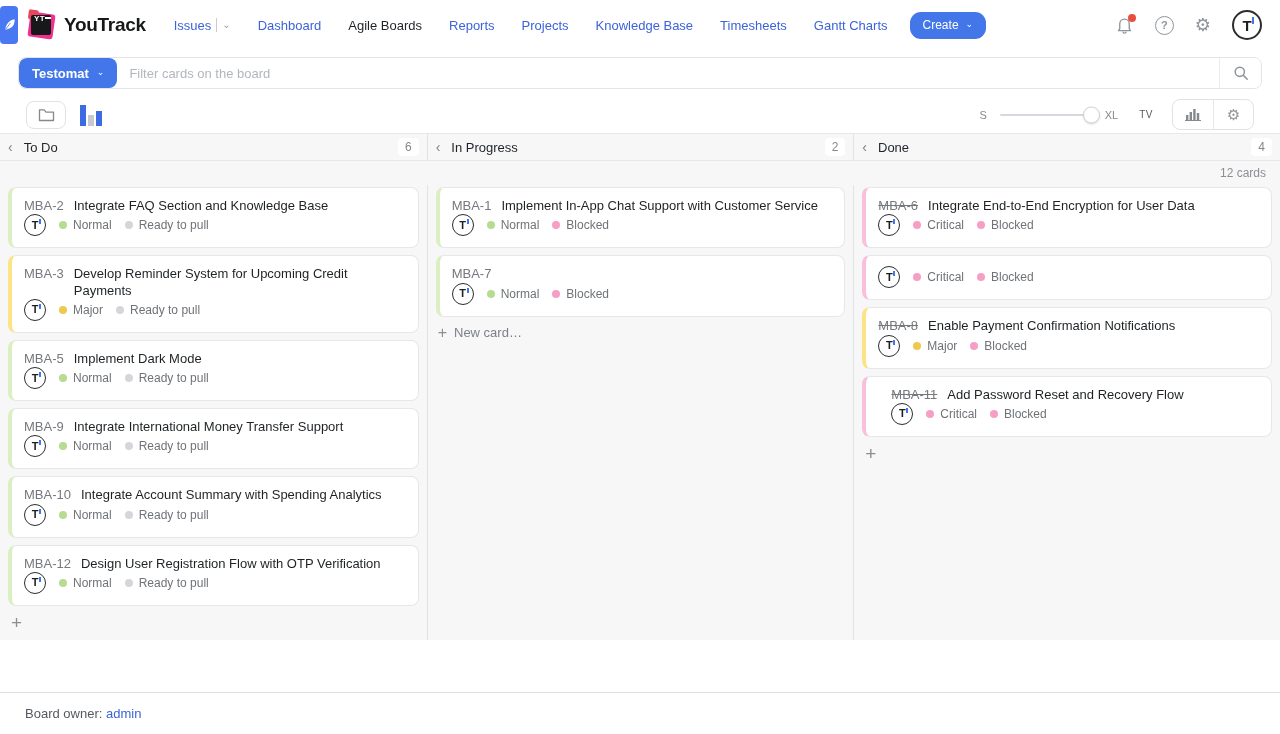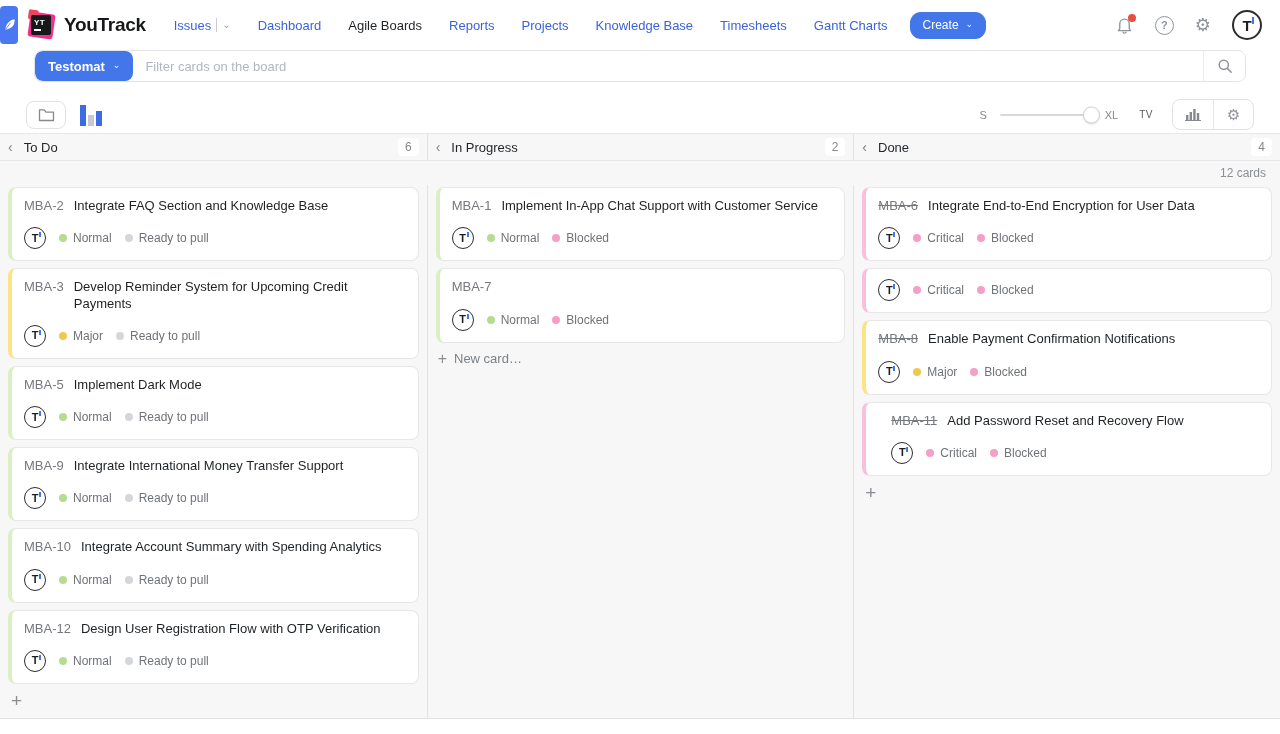--- a/index.html
+++ b/index.html
@@ -12,21 +12,21 @@
 
   
   .topnav { height:50px; display:flex; align-items:center; padding:0 18px 0 0; background:#fff; position:relative; flex:none; }
   .side-handle { width:18px; height:38px; margin:0 10px 0 0; background:#4a77f2; border-radius:4px;
     display:flex; align-items:center; justify-content:center; flex:none; cursor:pointer; }
   .logo { display:flex; align-items:center; gap:9px; margin-right:28px; cursor:pointer; text-decoration:none; }
   .logo-mark { position:relative; width:27px; height:27px; flex:none; }
   .logo-pink { position:absolute; inset:1px; background:#f12f8c; border-radius:3px; transform:rotate(8deg); }
   .logo-pink:before { content:""; position:absolute; left:-2px; top:-2px; width:10px; height:10px; background:#e9455e; border-radius:2px; }
   .logo-black { position:absolute; left:3px; top:3px; width:20px; height:20px; background:#17181a; border-radius:2px;
-    display:flex; flex-direction:column; align-items:flex-start; justify-content:center; padding-left:3px; }
+    display:flex; flex-direction:row; align-items:flex-start; justify-content:center; padding-left:3px; }
   .logo-yt { color:#fff; font-size:8px; font-weight:bold; letter-spacing:.5px; line-height:1; }
   .logo-underscore { width:7px; height:2px; background:#fff; margin-top:2px; }
   .logo-text { font-size:19px; font-weight:bold; color:#17181a; letter-spacing:-.3px; }
   .nav-items { display:flex; align-items:center; gap:27px; font-size:13px; }
   .nav-items a { color:#3c63d9; text-decoration:none; cursor:pointer; white-space:nowrap; }
   .nav-items a.active { color:#1f2327; }
   .nav-issues-wrap { display:flex; align-items:center; gap:5px; }
   .nav-divider { width:1px; height:14px; background:#c9ccd2; }
   .nav-chevron { color:#9aa0a8; font-size:10px; line-height:1; cursor:pointer; }
   .create-btn { margin-left:22px; height:27px; padding:0 13px; background:#4376e8; color:#fff; border:none;
@@ -41,21 +41,21 @@
   .gear-glyph { font-size:18px; color:#90949b; line-height:1; }
   .avatar { border:1.6px solid #2b2d30; border-radius:50%; background:#fff; position:relative;
     display:flex; align-items:center; justify-content:center; }
   .avatar-lg { width:30px; height:30px; border-width:2.4px; }
   .avatar-t { font-weight:bold; color:#1c1e20; line-height:1; }
   .avatar-lg .avatar-t { font-size:15px; }
   .avatar-tick { position:absolute; background:#4376e8; }
   .avatar-lg .avatar-tick { width:2.5px; height:7px; top:5px; right:6px; }
 
   
-  .filter-row { height:46px; display:flex; padding:0 34px; flex:none; }
+  .filter-row { height:46px; display:flex; align-items:center; padding:0 18px; flex:none; }
   .filter-group { display:flex; flex:1; height:32px; border:1px solid #e3e4e8; border-radius:8px; background:#fff; overflow:hidden; }
   .board-select { height:100%; padding:0 13px; background:#4376e8; color:#fff; border:none; border-radius:8px;
     font-size:13px; font-weight:bold; display:flex; align-items:center; gap:8px; cursor:pointer; font-family:inherit; flex:none; }
   .board-select .chev { font-size:9px; font-weight:normal; margin-top:-2px; }
   .filter-group input { flex:1; border:none; outline:none; padding:0 12px; font-size:13px; font-family:inherit; color:#1f2327; }
   .filter-group input::placeholder { color:#b2b6bd; }
   .search-btn { width:42px; height:100%; background:#fff; border:none; border-left:1px solid #ebecef; cursor:pointer;
     display:flex; align-items:center; justify-content:center; }
 
   
@@ -84,21 +84,21 @@
   .collapse-chev { color:#7d8187; font-size:14px; line-height:1; cursor:pointer; padding:0 2px; }
   .col-name { font-size:13px; color:#1f2428; }
   .count-badge { margin-left:auto; background:#fff; border-radius:4px; padding:2px 7px; font-size:12px; color:#84888d; }
   .board-meta { text-align:right; padding:5px 14px 3px; font-size:12px; color:#8b8f94; min-height:24px; }
   .columns { display:grid; grid-template-columns:1fr 1fr 1fr; min-height:452px; }
   .col { padding:2px 8px 8px; display:flex; flex-direction:column; align-items:stretch; }
   .col + .col { border-left:1px solid #e2e3e6; }
   .cards-list { display:flex; flex-direction:column; gap:7px; }
 
   .card { background:#fff; border:1px solid #e7e7ea; border-left:4px solid #dcefc3; border-radius:8px;
-    padding:10px 12px 11px; display:flex; flex-direction:column; gap:13px; cursor:pointer; }
+    padding:10px 12px 11px; display:flex; flex-direction:column; cursor:pointer; }
   .card-top { display:flex; align-items:baseline; gap:10px; font-size:13px; line-height:1.25; }
   .card-id { color:#75787c; white-space:nowrap; cursor:pointer; }
   .card-id.done { text-decoration:line-through; }
   .card-title { color:#1e2225; }
   .card-bottom { display:flex; align-items:center; gap:13px; }
   .card .avatar { width:22px; height:22px; flex:none; }
   .card .avatar-t { font-size:11px; }
   .card .avatar-tick { width:2px; height:5px; top:4px; right:4px; }
   .field { display:flex; align-items:center; gap:6px; font-size:12px; color:#6f7377; cursor:pointer; }
   .dot { width:8px; height:8px; border-radius:50%; flex:none; }

